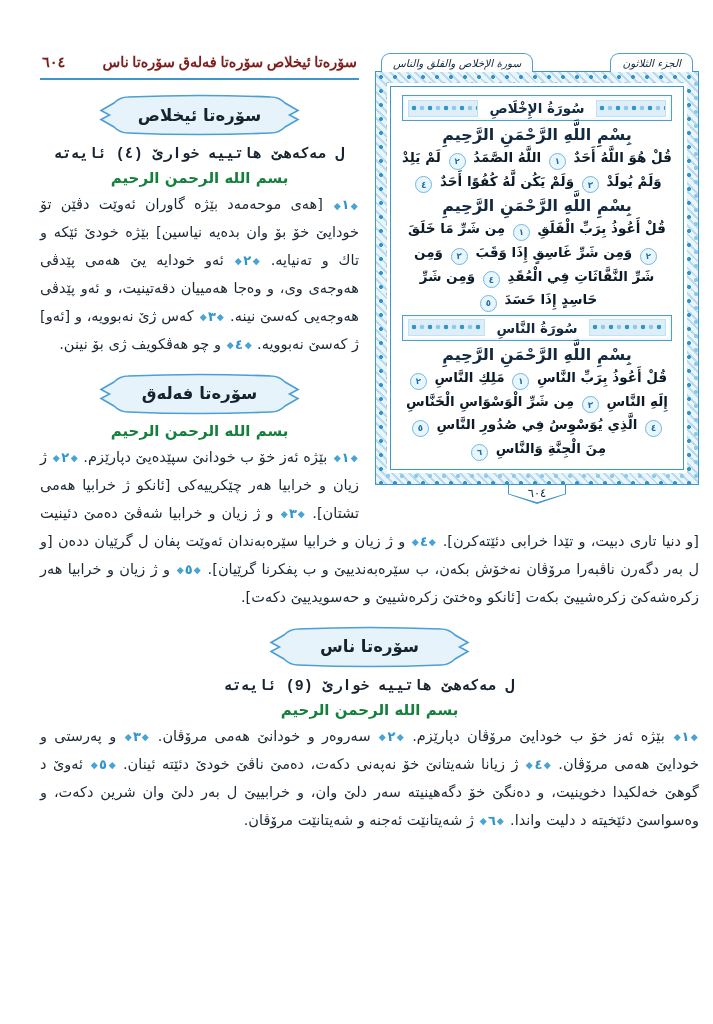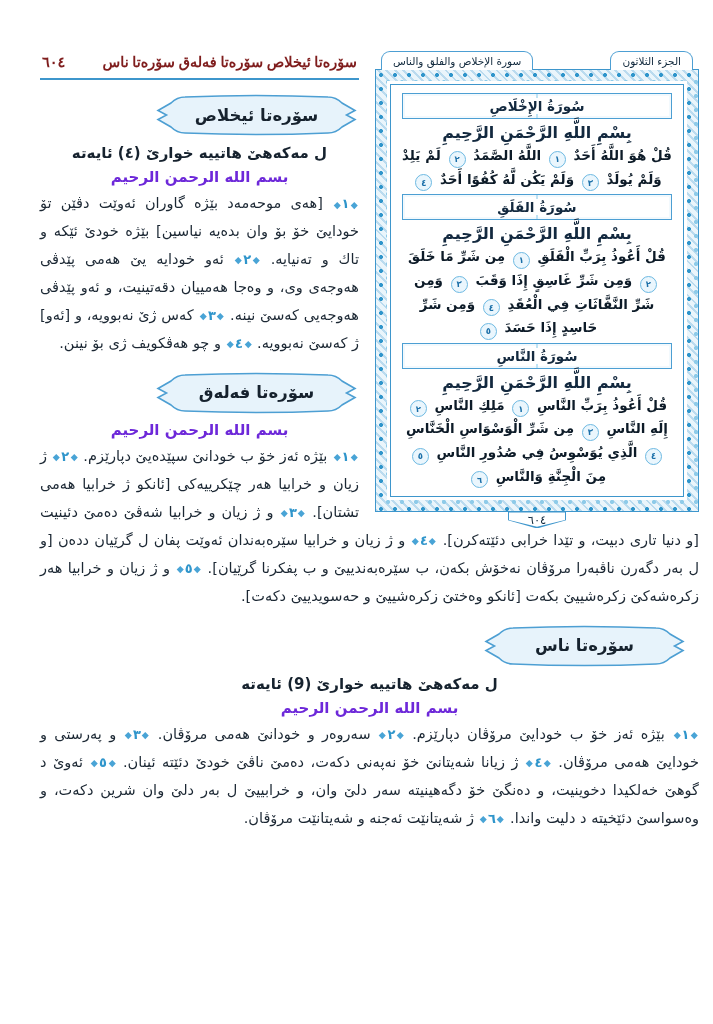--- a/index.html
+++ b/index.html
@@ -9,34 +9,34 @@
   }
   .content{position:absolute;top:50px;right:14px;left:40px;direction:rtl;}
 
   
   .quran-panel{float:right;width:324px;height:454px;margin:0 0 4px 16px;
     display:flex;flex-direction:column;direction:rtl;}
   .panel-tabs{display:flex;justify-content:space-between;align-items:flex-end;
     padding:0 6px;height:24px;}
   .tab{background:#fff;border:1.2px solid #4d9fd3;border-bottom:0;
     border-radius:9px 9px 0 0;padding:3px 11px 3px;font-size:10.5px;
-    white-space:nowrap;color:#10283c;position:relative;top:1px;z-index:2;}
+    white-space:nowrap;color:#10283c;position:relative;top:1px;z-index:2;font-style:italic;}
   .frame{flex:1;border:1px solid #3e96cc;padding:11px;display:flex;
     background-color:#eaf5fb;
     background-image:
       radial-gradient(circle at 5px 5px,#2f95cb 1.6px,transparent 2.3px),
       radial-gradient(circle at 12px 12px,#8ecbe9 1.7px,transparent 2.4px),
       repeating-linear-gradient(45deg,rgba(63,151,207,.28) 0 2px,transparent 2px 6px);
     background-size:14px 14px,14px 14px,auto;}
   .frame-inner{flex:1;background:#fff;border:1px solid #3e96cc;
     box-shadow:0 0 0 3px #ffffff;margin:3px;padding:7px 10px 6px;
     display:flex;flex-direction:column;}
   .q-surah{margin-bottom:2px;}
   .band{height:24px;border:1px solid #4d9fd3;background:#fff;
-    display:flex;align-items:center;margin:1px 1px 4px;box-shadow:inset 0 0 0 2px #f2f9fd;flex-direction:column;}
+    display:flex;align-items:center;margin:1px 1px 4px;box-shadow:inset 0 0 0 2px #f2f9fd;}
   .band-orn{flex:1;height:15px;margin:0 5px;border:1px solid #bfe2f4;
     background-color:#ddeef9;
     background-image:
       radial-gradient(circle at 5px 7px,#2f95cb 2px,transparent 2.6px),
       radial-gradient(circle at 13px 7px,#8ecbe9 2px,transparent 2.6px);
     background-size:16px 15px;}
   .band-title{font-weight:bold;font-size:13.5px;color:#13293f;
     padding:0 6px;white-space:nowrap;}
   .q-basmala{text-align:center;font-size:16px;color:#13293f;
     margin:1px 0 2px;font-weight:bold;}
@@ -51,28 +51,28 @@
     box-sizing:border-box;z-index:2;position:relative;}
   .page-tab-inner{background:#fff;width:100%;height:100%;box-sizing:border-box;
     clip-path:polygon(0 0,100% 0,100% 50%,50% 96%,0 50%);
     text-align:center;font-size:11.5px;color:#10283c;padding-top:1px;}
 
   
   .page-header{display:flex;justify-content:space-between;align-items:flex-end;
     border-bottom:2px solid #3e96cc;padding:4px 2px 7px;font-size:14.5px;
     font-weight:bold;color:#7f1d1d;font-family:Liberation Serif, serif;}
   .ph-num{font-weight:bold;}
-  .badge-row{text-align:right;margin:13px 12px 5px;}
+  .badge-row{text-align:center;margin:13px 0 5px;}
   .badge{display:inline-block;position:relative;width:205px;height:44px;}
   .badge svg{position:absolute;inset:0;}
   .badge-label{position:relative;z-index:1;display:flex;align-items:center;
     justify-content:center;width:100%;height:100%;font-size:16.5px;
     font-weight:bold;color:#16222e;}
-  .rev-line{text-align:center;font-weight:bold;font-size:15px;margin:7px 0 2px;color:#16222e;}
-  .basmala-line{text-align:center;font-weight:bold;font-size:15px;margin:6px 0 4px;color:#6d28d9;}
+  .rev-line{text-align:center;font-weight:bold;font-size:15px;margin:7px 0 2px;color:#16222e;font-family:Liberation Mono, monospace;}
+  .basmala-line{text-align:center;font-weight:bold;font-size:15px;margin:6px 0 4px;color:#15803d;}
   .kur{text-align:justify;font-size:14.5px;line-height:1.93;margin:2px 0 8px;color:#1b2733;}
   .kur .aya{color:#2f95cb;font-weight:bold;font-size:13px;white-space:nowrap;}
   .kur .aya::before,.kur .aya::after{content:"";display:inline-block;width:4.5px;
     height:4.5px;background:#49a4d6;transform:rotate(45deg);margin:0 2.5px 1px;}
 </style>
 </head>
 <body>
 
 <div class="content">
 
@@ -88,25 +88,20 @@
           <div class="band">
             <span class="band-orn"></span>
             <span class="band-title">سُورَةُ الإِخْلَاصِ</span>
             <span class="band-orn"></span>
           </div>
           <div class="q-basmala">بِسْمِ اللَّهِ الرَّحْمَنِ الرَّحِيمِ</div>
           <div class="q-verses">قُلْ هُوَ اللَّهُ أَحَدٌ <span class="aya">١</span> اللَّهُ الصَّمَدُ <span class="aya">٢</span> لَمْ يَلِدْ وَلَمْ يُولَدْ <span class="aya">٣</span> وَلَمْ يَكُن لَّهُ كُفُوًا أَحَدٌ <span class="aya">٤</span></div>
         </section>
 
         <section class="q-surah">
-          <div class="band">
-            <span class="band-orn"></span>
-            <span class="band-title">سُورَةُ الفَلَقِ</span>
-            <span class="band-orn"></span>
-          </div>
           <div class="q-basmala">بِسْمِ اللَّهِ الرَّحْمَنِ الرَّحِيمِ</div>
           <div class="q-verses">قُلْ أَعُوذُ بِرَبِّ الْفَلَقِ <span class="aya">١</span> مِن شَرِّ مَا خَلَقَ <span class="aya">٢</span> وَمِن شَرِّ غَاسِقٍ إِذَا وَقَبَ <span class="aya">٣</span> وَمِن شَرِّ النَّفَّاثَاتِ فِي الْعُقَدِ <span class="aya">٤</span> وَمِن شَرِّ حَاسِدٍ إِذَا حَسَدَ <span class="aya">٥</span></div>
         </section>
 
         <section class="q-surah">
           <div class="band">
             <span class="band-orn"></span>
             <span class="band-title">سُورَةُ النَّاسِ</span>
             <span class="band-orn"></span>
           </div>

